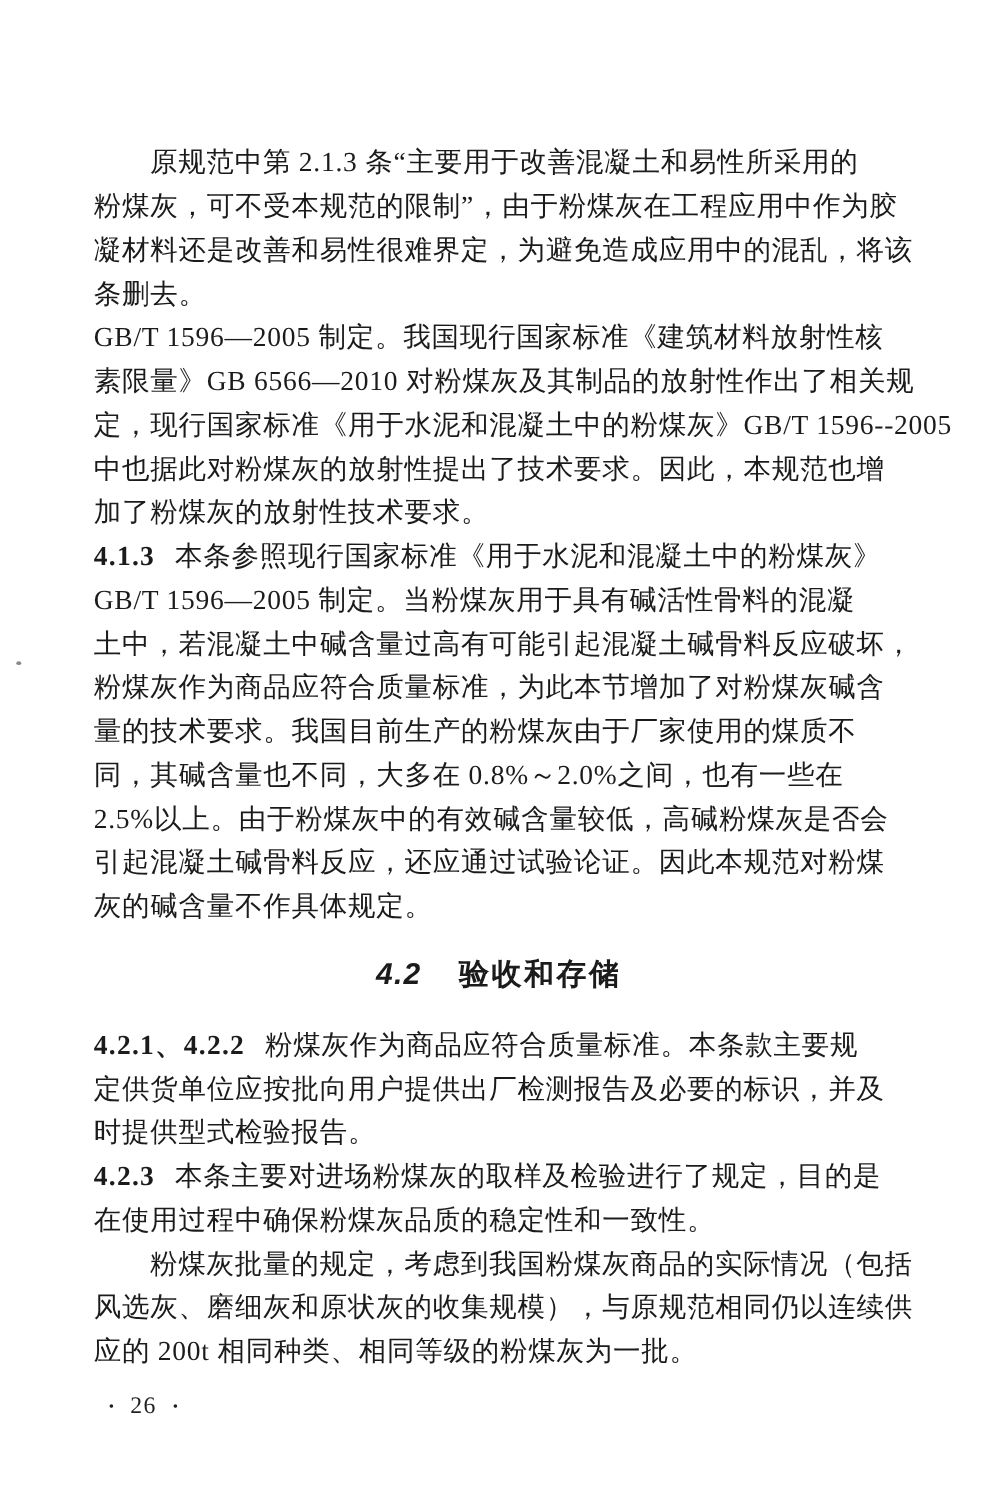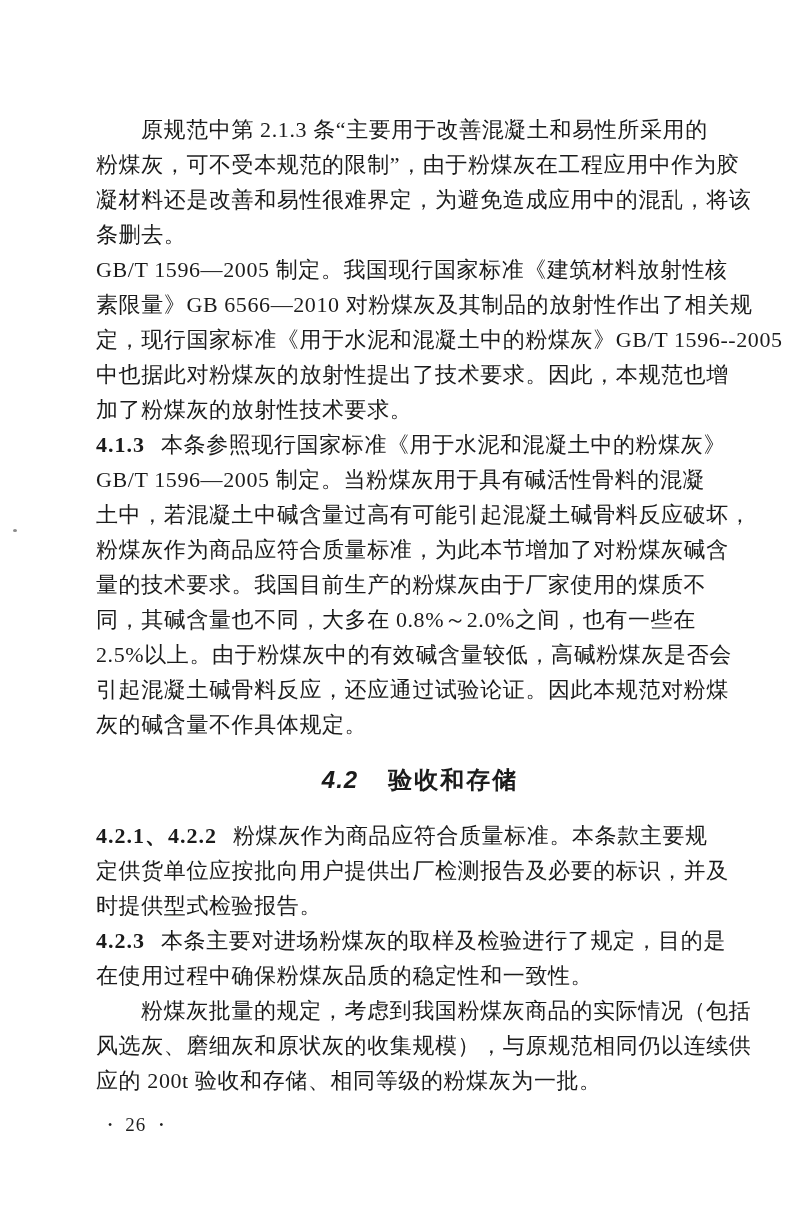--- a/index.html
+++ b/index.html
@@ -12,21 +12,21 @@
     width: 800px;
     height: 1209px;
     margin: 0 auto;
     background: #ffffff;
     overflow: hidden;
     font-family: "Liberation Serif", "DejaVu Serif", serif;
     color: #1b1b1b;
   }
   .column {
     position: absolute;
-    left: 96px;
+    left: 75px;
     top: 112px;
     width: 648px;
   }
   .line {
     font-size: 22px;
     line-height: 35px;
     height: 35px;
     white-space: nowrap;
     letter-spacing: 0.6px;
   }
@@ -122,21 +122,21 @@
     <div class="line">定供货单位应按批向用户提供出厂检测报告及必要的标识，并及</div>
     <div class="line">时提供型式检验报告。</div>
 
     <div class="line">
       <span class="num">4.2.3</span><span>本条主要对进场粉煤灰的取样及检验进行了规定，目的是</span>
     </div>
     <div class="line">在使用过程中确保粉煤灰品质的稳定性和一致性。</div>
 
     <div class="line indent">粉煤灰批量的规定，考虑到我国粉煤灰商品的实际情况（包括</div>
     <div class="line">风选灰、磨细灰和原状灰的收集规模），与原规范相同仍以连续供</div>
-    <div class="line">应的 200t 验收和存储、相同等级的粉煤灰为一批。</div>
+    <div class="line">应的 200t 相同种类、相同等级的粉煤灰为一批。</div>
 
     <div class="footer">
       <span class="dot">•</span>
       <span class="pn">26</span>
       <span class="dot">•</span>
     </div>
 
   </div>
 </div>
 

